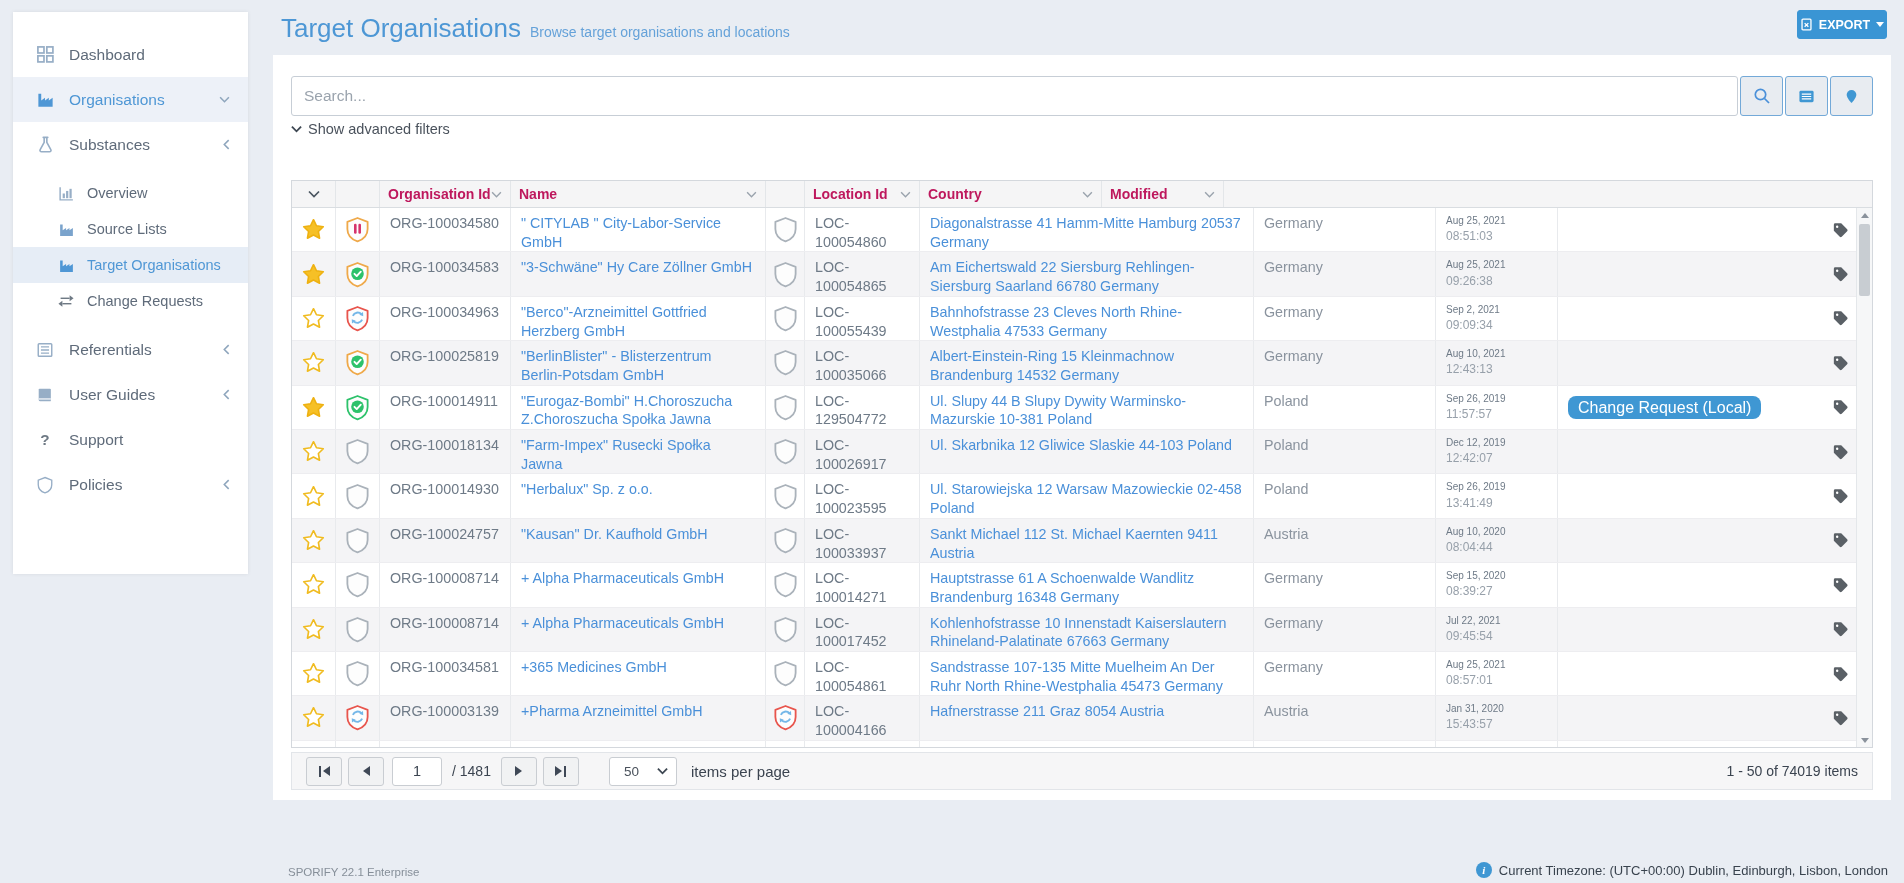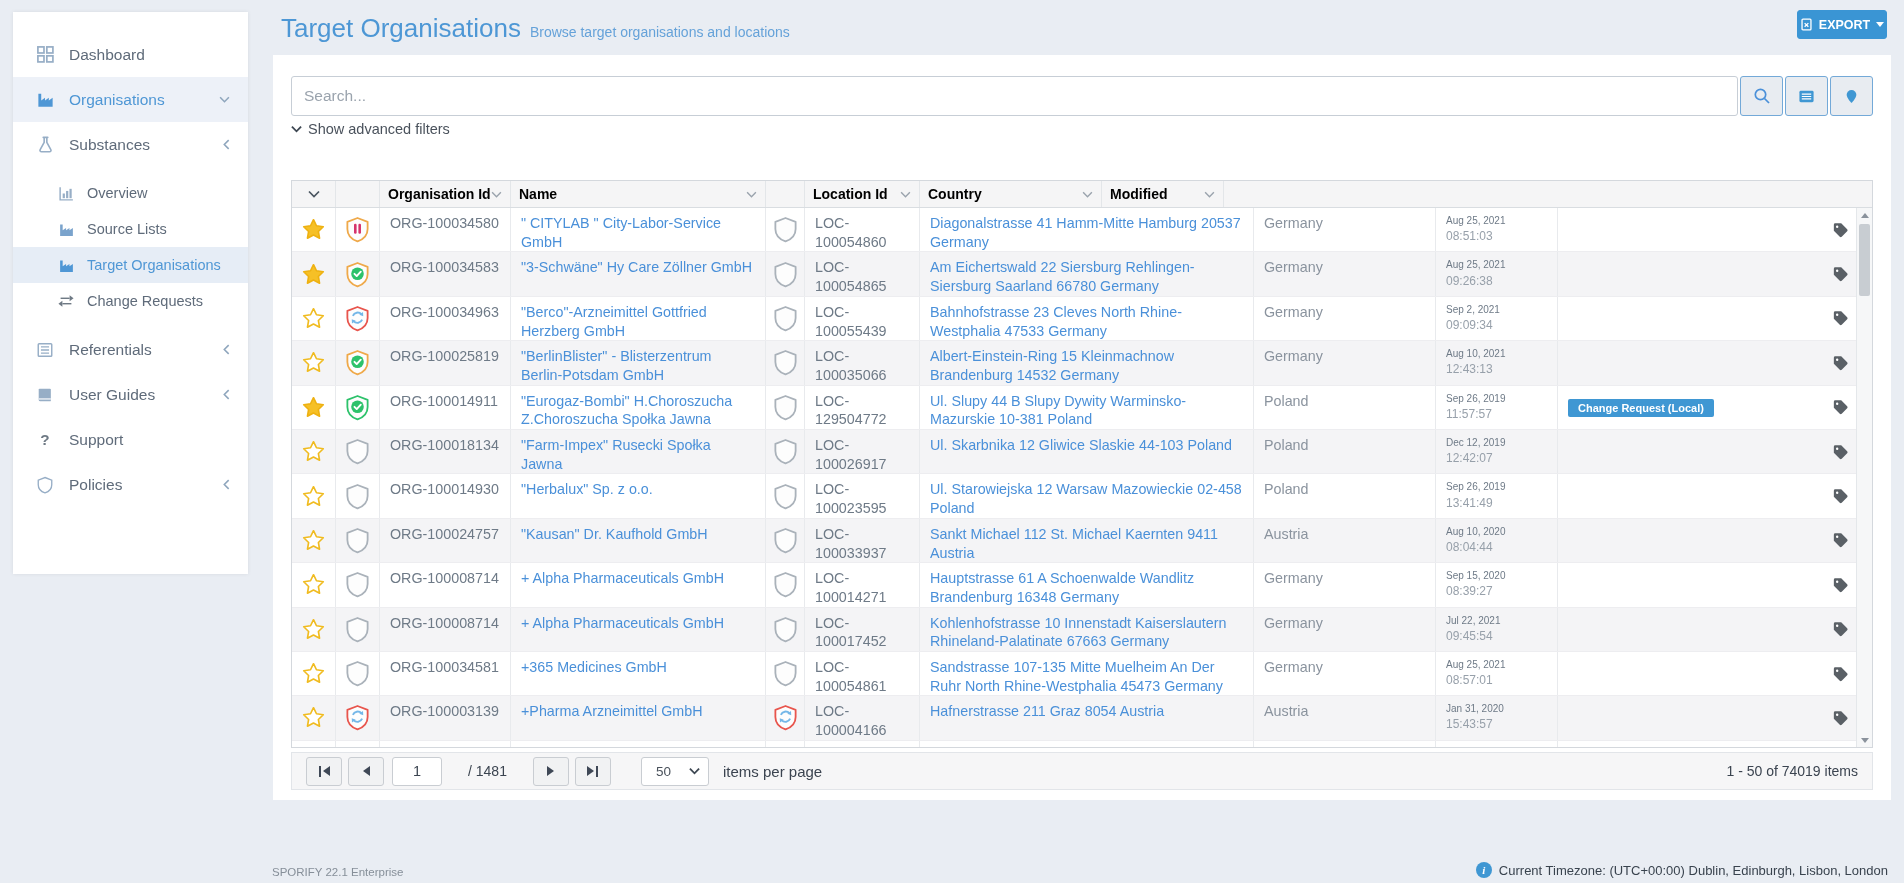--- a/index.html
+++ b/index.html
@@ -33,59 +33,59 @@
   .card { position:absolute; left:273px; top:55px; width:1618px; height:745px; background:#fff; }
   .search-input { position:absolute; left:18px; top:21px; width:1447px; height:40px; border:1px solid #c7ced6; border-radius:3px; font-size:15.5px; font-family:inherit; padding:0 12px; color:#444; }
   .search-input::placeholder { color:#9aa3ad; }
   .view-btns { position:absolute; left:1467px; top:21px; display:flex; gap:2px; }
   .view-btn { width:43px; height:40px; background:#e8ecf1; border:1px solid #73a9d8; border-radius:3px; display:flex; align-items:center; justify-content:center; cursor:pointer; }
   .adv-filters { position:absolute; left:18px; top:66px; display:flex; align-items:center; gap:6px; font-size:14.5px; color:#4a525c; cursor:pointer; }
 
   
   .grid { position:absolute; left:18px; top:125px; width:1582px; height:568px; border:1px solid #d4d8dd; overflow:hidden; background:#fff; }
   .ghead { display:flex; height:27px; background:#f5f5f6; border-bottom:1px solid #d9dde1; }
-  .th { display:flex; align-items:center; justify-content:space-between; padding:0 8px; font-size:14px; font-weight:bold; color:#000000; border-right:1px solid #e3e6e9; flex:none; }
+  .th { display:flex; align-items:center; justify-content:space-between; padding:0 8px; font-size:14px; font-weight:bold; color:#be185d; border-right:1px solid #e3e6e9; flex:none; }
   .th:last-child { border-right:none; }
   .th .sort { display:flex; color:#9aa3ad; }
   .gbody { position:relative; height:541px; overflow:hidden; }
   .tr { display:flex; height:44.4px; border-bottom:1px solid #ededf0; background:#fff; }
   .tr.alt { background:#f4f4f6; }
   .td { flex:none; border-right:1px solid #e8eaed; padding:6px 10px; font-size:14.3px; line-height:1.32; overflow:hidden; }
   .c1{width:44px} .c2{width:44px} .c3{width:131px} .c4{width:255px} .c5{width:39px}
   .c6{width:115px} .c7{width:334px} .c8{width:182px} .c9{width:122px} .c10{width:300px}
   .td.cicon { display:flex; align-items:center; justify-content:center; padding:0; }
   .idtxt { color:#6e7a87; }
   .lnk { color:#4a90d9; text-decoration:none; cursor:pointer; }
   .country { color:#8a939e; }
   .mdate { color:#6e7a87; font-size:10px; }
   .mtime { color:#97a0aa; font-size:12px; margin-top:2px; }
   .td.tags { position:relative; display:flex; align-items:center; padding-right:34px; }
-  .tag-badge { background:#3f97d3; color:#fff; font-size:11px; padding:3px 10px; border-radius:2px; white-space:nowrap;font-weight:bold; }
+  .tag-badge { background:#3f97d3; color:#fff; font-size:16px; padding:3px 10px; border-radius:8px; white-space:nowrap; }
   .tag-ic { position:absolute; right:9px; top:50%; transform:translateY(-50%); display:flex; cursor:pointer; }
   
   .sb { position:absolute; right:0; top:27px; bottom:0; width:16px; background:#f6f7f8; border-left:1px solid #e4e7ea; }
   .sb-arrow { position:absolute; left:0; width:15px; height:14px; display:flex; align-items:center; justify-content:center; cursor:pointer; }
   .sb-up { top:0; } .sb-down { bottom:0; }
   .tri-up { width:0;height:0;border-left:4px solid transparent;border-right:4px solid transparent;border-bottom:5px solid #8a929c; }
   .tri-dn { width:0;height:0;border-left:4px solid transparent;border-right:4px solid transparent;border-top:5px solid #8a929c; }
   .sb-thumb { position:absolute; left:2px; top:16px; width:11px; height:72px; background:#c8cdd2; border-radius:2px; cursor:pointer; }
 
   
   .pager { position:absolute; left:18px; top:697px; width:1582px; height:38px; background:#f6f6f7; border:1px solid #e2e5e9; display:flex; align-items:center; padding:0 14px; gap:6px; font-size:14px; color:#3b4450; }
   .pg-btn { width:36px; height:29px; background:#f1f2f3; border:1px solid #c9cdd2; border-radius:3px; display:flex; align-items:center; justify-content:center; gap:2px; cursor:pointer; }
   .tri-l { width:0;height:0;border-top:5px solid transparent;border-bottom:5px solid transparent;border-right:7px solid #3f4856; }
   .tri-r { width:0;height:0;border-top:5px solid transparent;border-bottom:5px solid transparent;border-left:7px solid #3f4856; }
   .pg-bar { width:2px; height:11px; background:#3f4856; }
   .pg-input { width:50px; height:29px; border:1px solid #c9cdd2; border-radius:3px; text-align:center; font-size:14.5px; font-family:inherit; color:#3b4450; margin-left:2px; }
-  .pg-total { margin:0 20px; }
+  .pg-total { margin:0 4px; }
   .pg-select { width:68px; height:29px; background:#fff; border:1px solid #c9cdd2; border-radius:3px; display:flex; align-items:center; justify-content:space-between; padding:0 8px 0 14px; font-size:13.5px; color:#4a525c; margin-left:24px; cursor:pointer; }
   .pg-range { margin-left:auto; font-size:14px; color:#3b4450; }
 
   
-  .footer-left { position:absolute; left:272px; top:866px; font-size:11.5px; color:#868f99; }
+  .footer-left { position:absolute; left:288px; top:866px; font-size:11.5px; color:#868f99; }
   .footer-right { position:absolute; right:16px; top:862px; display:flex; align-items:center; gap:7px; font-size:13px; color:#39434e; }
   .info-ic { width:16px; height:16px; border-radius:50%; background:#3f97d3; color:#fff; font-size:11px; font-weight:bold; display:flex; align-items:center; justify-content:center; font-family:"Liberation Serif","DejaVu Serif",serif; font-style:italic; }
 </style>
 </head>
 <body>
 
 <aside class="sidebar">
   <div class="side-item">
     <span class="ic">
         <svg viewBox="0 0 20 20" width="19" height="19">

